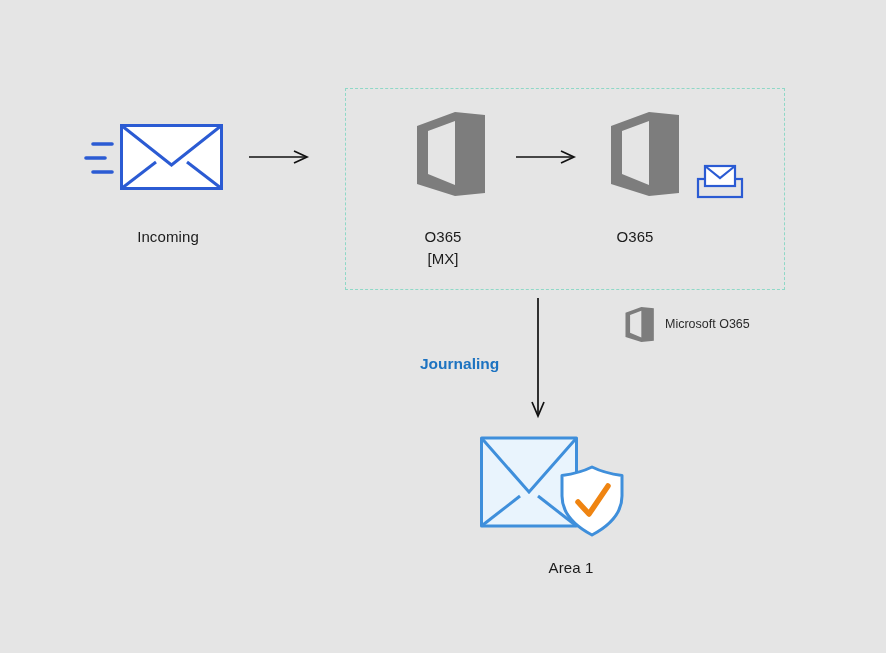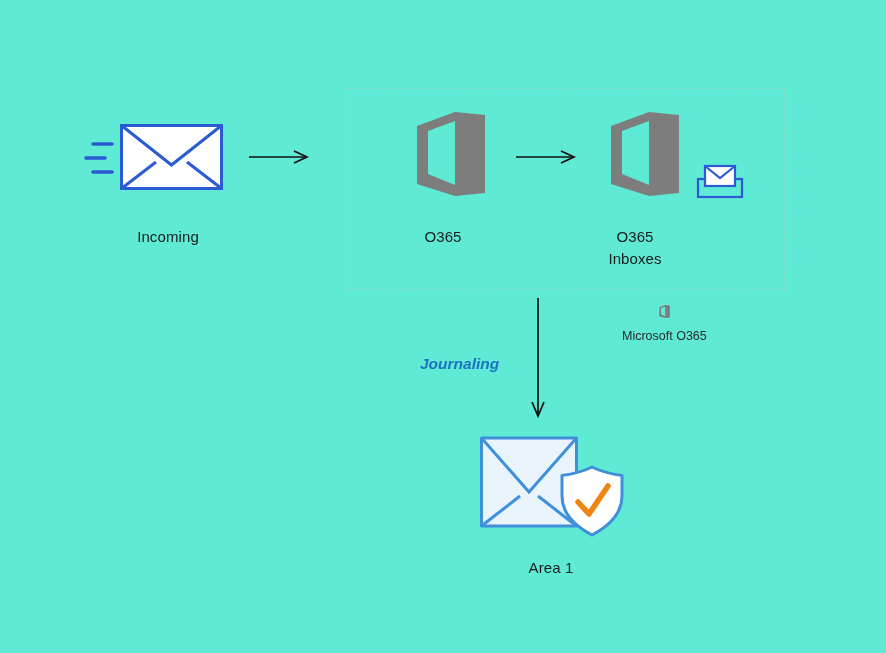--- a/index.html
+++ b/index.html
@@ -1,35 +1,35 @@
 <!DOCTYPE html>
 <html style="--envelope-blue: #2b5bd3; --area1-blue: #3f8fdb; --area1-fill: #e9f4fd; --check-orange: #ef8411; --office-gray: #7d7d7d; --box-teal: #8fd8c7; --journaling-blue: #1d73c1; --arrow-color: #111111; --label-color: #1b1b1b;"><head>
 <meta charset="utf-8">
 <style>
   * { margin:0; padding:0; box-sizing:border-box; }
   html,body { background:#ffffff; font-family:"Liberation Sans", sans-serif; }
-  .canvas { position:relative; width:886px; height:653px; background:#5eead4; overflow:hidden; }
+  .canvas { position:relative; width:886px; height:653px; background:#e5e5e5; overflow:hidden; }
   .abs { position:absolute; }
   .node-label {
     text-align:center; font-size:15px; line-height:22px;
     color:var(--label-color, #1b1b1b); letter-spacing:.1px;
   }
   .dashed-box { border:1.5px dashed var(--box-teal, #8fd8c7); }
   
   .env-body { fill:#ffffff; stroke:var(--envelope-blue, #2b5bd3); stroke-width:3; }
   .env-line { fill:none; stroke:var(--envelope-blue, #2b5bd3); stroke-width:3; stroke-linejoin:miter; }
   .speed    { stroke:var(--envelope-blue, #2b5bd3); stroke-width:3.6; stroke-linecap:round; }
   
   .office-path { fill:var(--office-gray, #7d7d7d); fill-rule:evenodd; }
   
   .arrow-line { stroke:var(--arrow-color, #111111); stroke-width:1.7; fill:none; }
   
   .journaling { font-size:15.5px; font-weight:600; color:var(--journaling-blue, #1d73c1); }
   
-  .legend { display:flex; align-items:center; gap:11px; height:38px;flex-direction:column; }
+  .legend { display:flex; align-items:center; gap:11px; height:38px; }
   .legend-text { font-size:12.5px; color:#2b2b2b; }
   
   .a1-body { fill:var(--area1-fill, #e9f4fd); stroke:var(--area1-blue, #3f8fdb); stroke-width:3; stroke-linejoin:round; }
   .a1-line { fill:none; stroke:var(--area1-blue, #3f8fdb); stroke-width:3; }
   .shield  { fill:#ffffff; stroke:var(--area1-blue, #3f8fdb); stroke-width:3; stroke-linejoin:round; }
   .check   { fill:none; stroke:var(--check-orange, #ef8411); stroke-width:5.5; stroke-linecap:round; stroke-linejoin:round; }
   
   .tray     { fill:none; stroke:var(--envelope-blue, #2b5bd3); stroke-width:2.2; }
   .tray-env { fill:#ffffff; stroke:var(--envelope-blue, #2b5bd3); stroke-width:2.2; }
   .tray-line{ fill:none; stroke:var(--envelope-blue, #2b5bd3); stroke-width:2.2; }
@@ -63,66 +63,66 @@
   </svg>
 
   <div class="abs dashed-box" style="left:345px; top:88px; width:440px; height:202px;"></div>
 
   <svg class="abs" style="left:408px; top:112px;" width="78" height="84" viewBox="0 0 76 84">
     <path class="office-path" d="M46 0 L76 3 L76 81 L46 84 L8 72 L8 14 Z  M46 9 L19 19 L19 62 L46 73 Z"></path>
   </svg>
 
   <div class="abs node-label" style="left:373px; top:226px; width:140px;">
     <div>O365</div>
+    <div>[MX]</div>
   </div>
 
   <svg class="abs" style="left:515px; top:148px;" width="68" height="18" viewBox="0 0 68 18">
     <line class="arrow-line" x1="1" y1="9" x2="58" y2="9"></line>
     <polyline class="arrow-line" points="46,3 59,9 46,15"></polyline>
   </svg>
 
   <svg class="abs" style="left:602px; top:112px;" width="78" height="84" viewBox="0 0 76 84">
     <path class="office-path" d="M46 0 L76 3 L76 81 L46 84 L8 72 L8 14 Z  M46 9 L19 19 L19 62 L46 73 Z"></path>
   </svg>
 
   <svg class="abs" style="left:696px; top:164px;" width="48" height="36" viewBox="0 0 48 36">
     <rect class="tray" x="2" y="15" width="44" height="18"></rect>
     <rect class="tray-env" x="9" y="2" width="30" height="20"></rect>
     <polyline class="tray-line" points="9,2 24,14 39,2"></polyline>
   </svg>
 
   <div class="abs node-label" style="left:565px; top:226px; width:140px;">
     <div>O365</div>
-    <div>Inboxes</div>
   </div>
 
   <div class="abs legend" style="left:622px; top:305px;">
     <svg width="32" height="35" viewBox="0 0 76 84">
       <path class="office-path" d="M46 0 L76 3 L76 81 L46 84 L8 72 L8 14 Z  M46 9 L19 19 L19 62 L46 73 Z"></path>
     </svg>
     <span class="legend-text">Microsoft O365</span>
   </div>
 
-  <div class="abs journaling" style="left:420px; top:355px;font-style:italic;">Journaling</div>
+  <div class="abs journaling" style="left:420px; top:355px;">Journaling</div>
 
   <svg class="abs" style="left:528px; top:297px;" width="20" height="128" viewBox="0 0 20 128">
     <line class="arrow-line" x1="10" y1="1" x2="10" y2="118"></line>
     <polyline class="arrow-line" points="4,105 10,119 16,105"></polyline>
   </svg>
 
   <svg class="abs" style="left:478px; top:434px;" width="150" height="105" viewBox="0 0 150 105">
     <g>
       <rect class="a1-body" x="3.5" y="4" width="95" height="88"></rect>
       <line class="a1-line" x1="3.5" y1="92" x2="42" y2="62"></line>
       <line class="a1-line" x1="98.5" y1="92" x2="60" y2="62"></line>
       <polyline class="a1-line" points="3.5,4 51,58 98.5,4"></polyline>
     </g>
     <g>
       <path class="shield" d="M114 33 C120 36 133 40 144 41.5 L144 62 C144 81 130 92.5 114 101 C98 92.5 84 81 84 62 L84 41.5 C95 40 108 36 114 33 Z"></path>
       <polyline class="check" points="100,68 111,80 130,52"></polyline>
     </g>
   </svg>
 
-  <div class="abs node-label" style="left:476px; top:557px; width:150px;">
+  <div class="abs node-label" style="left:496px; top:557px; width:150px;">
     <div>Area 1</div>
   </div>
 
 </div>
 
 </body></html>

